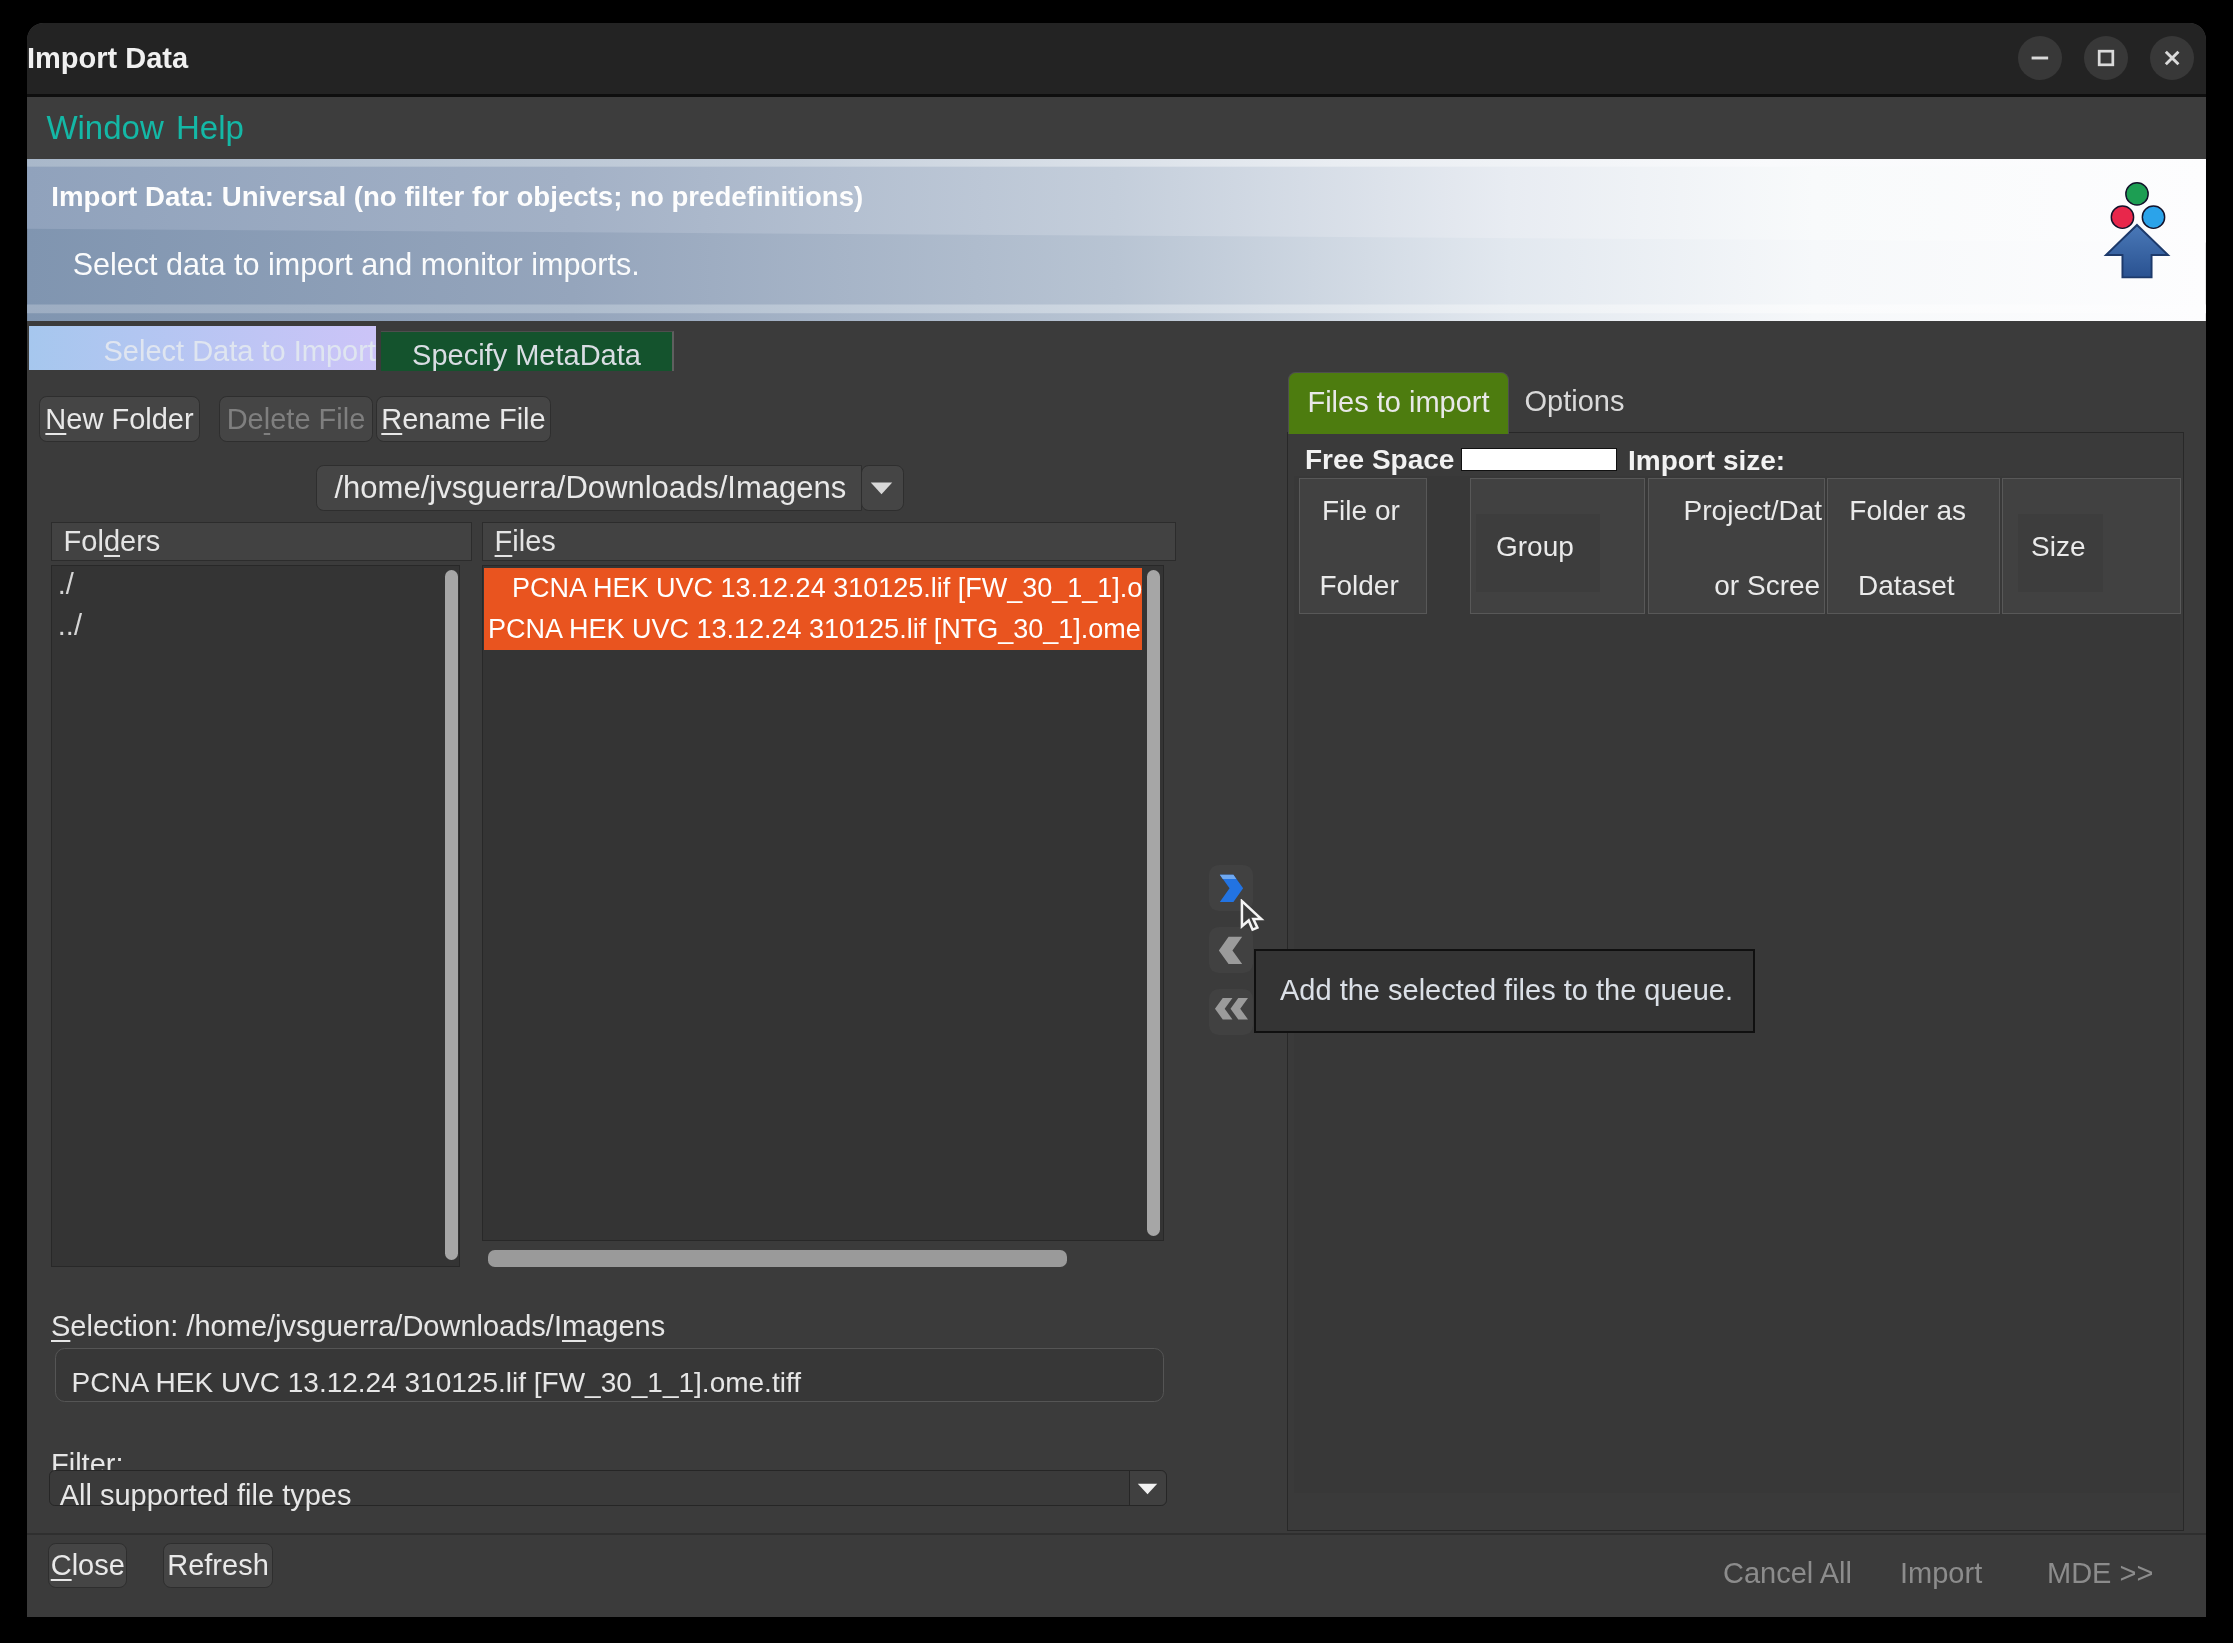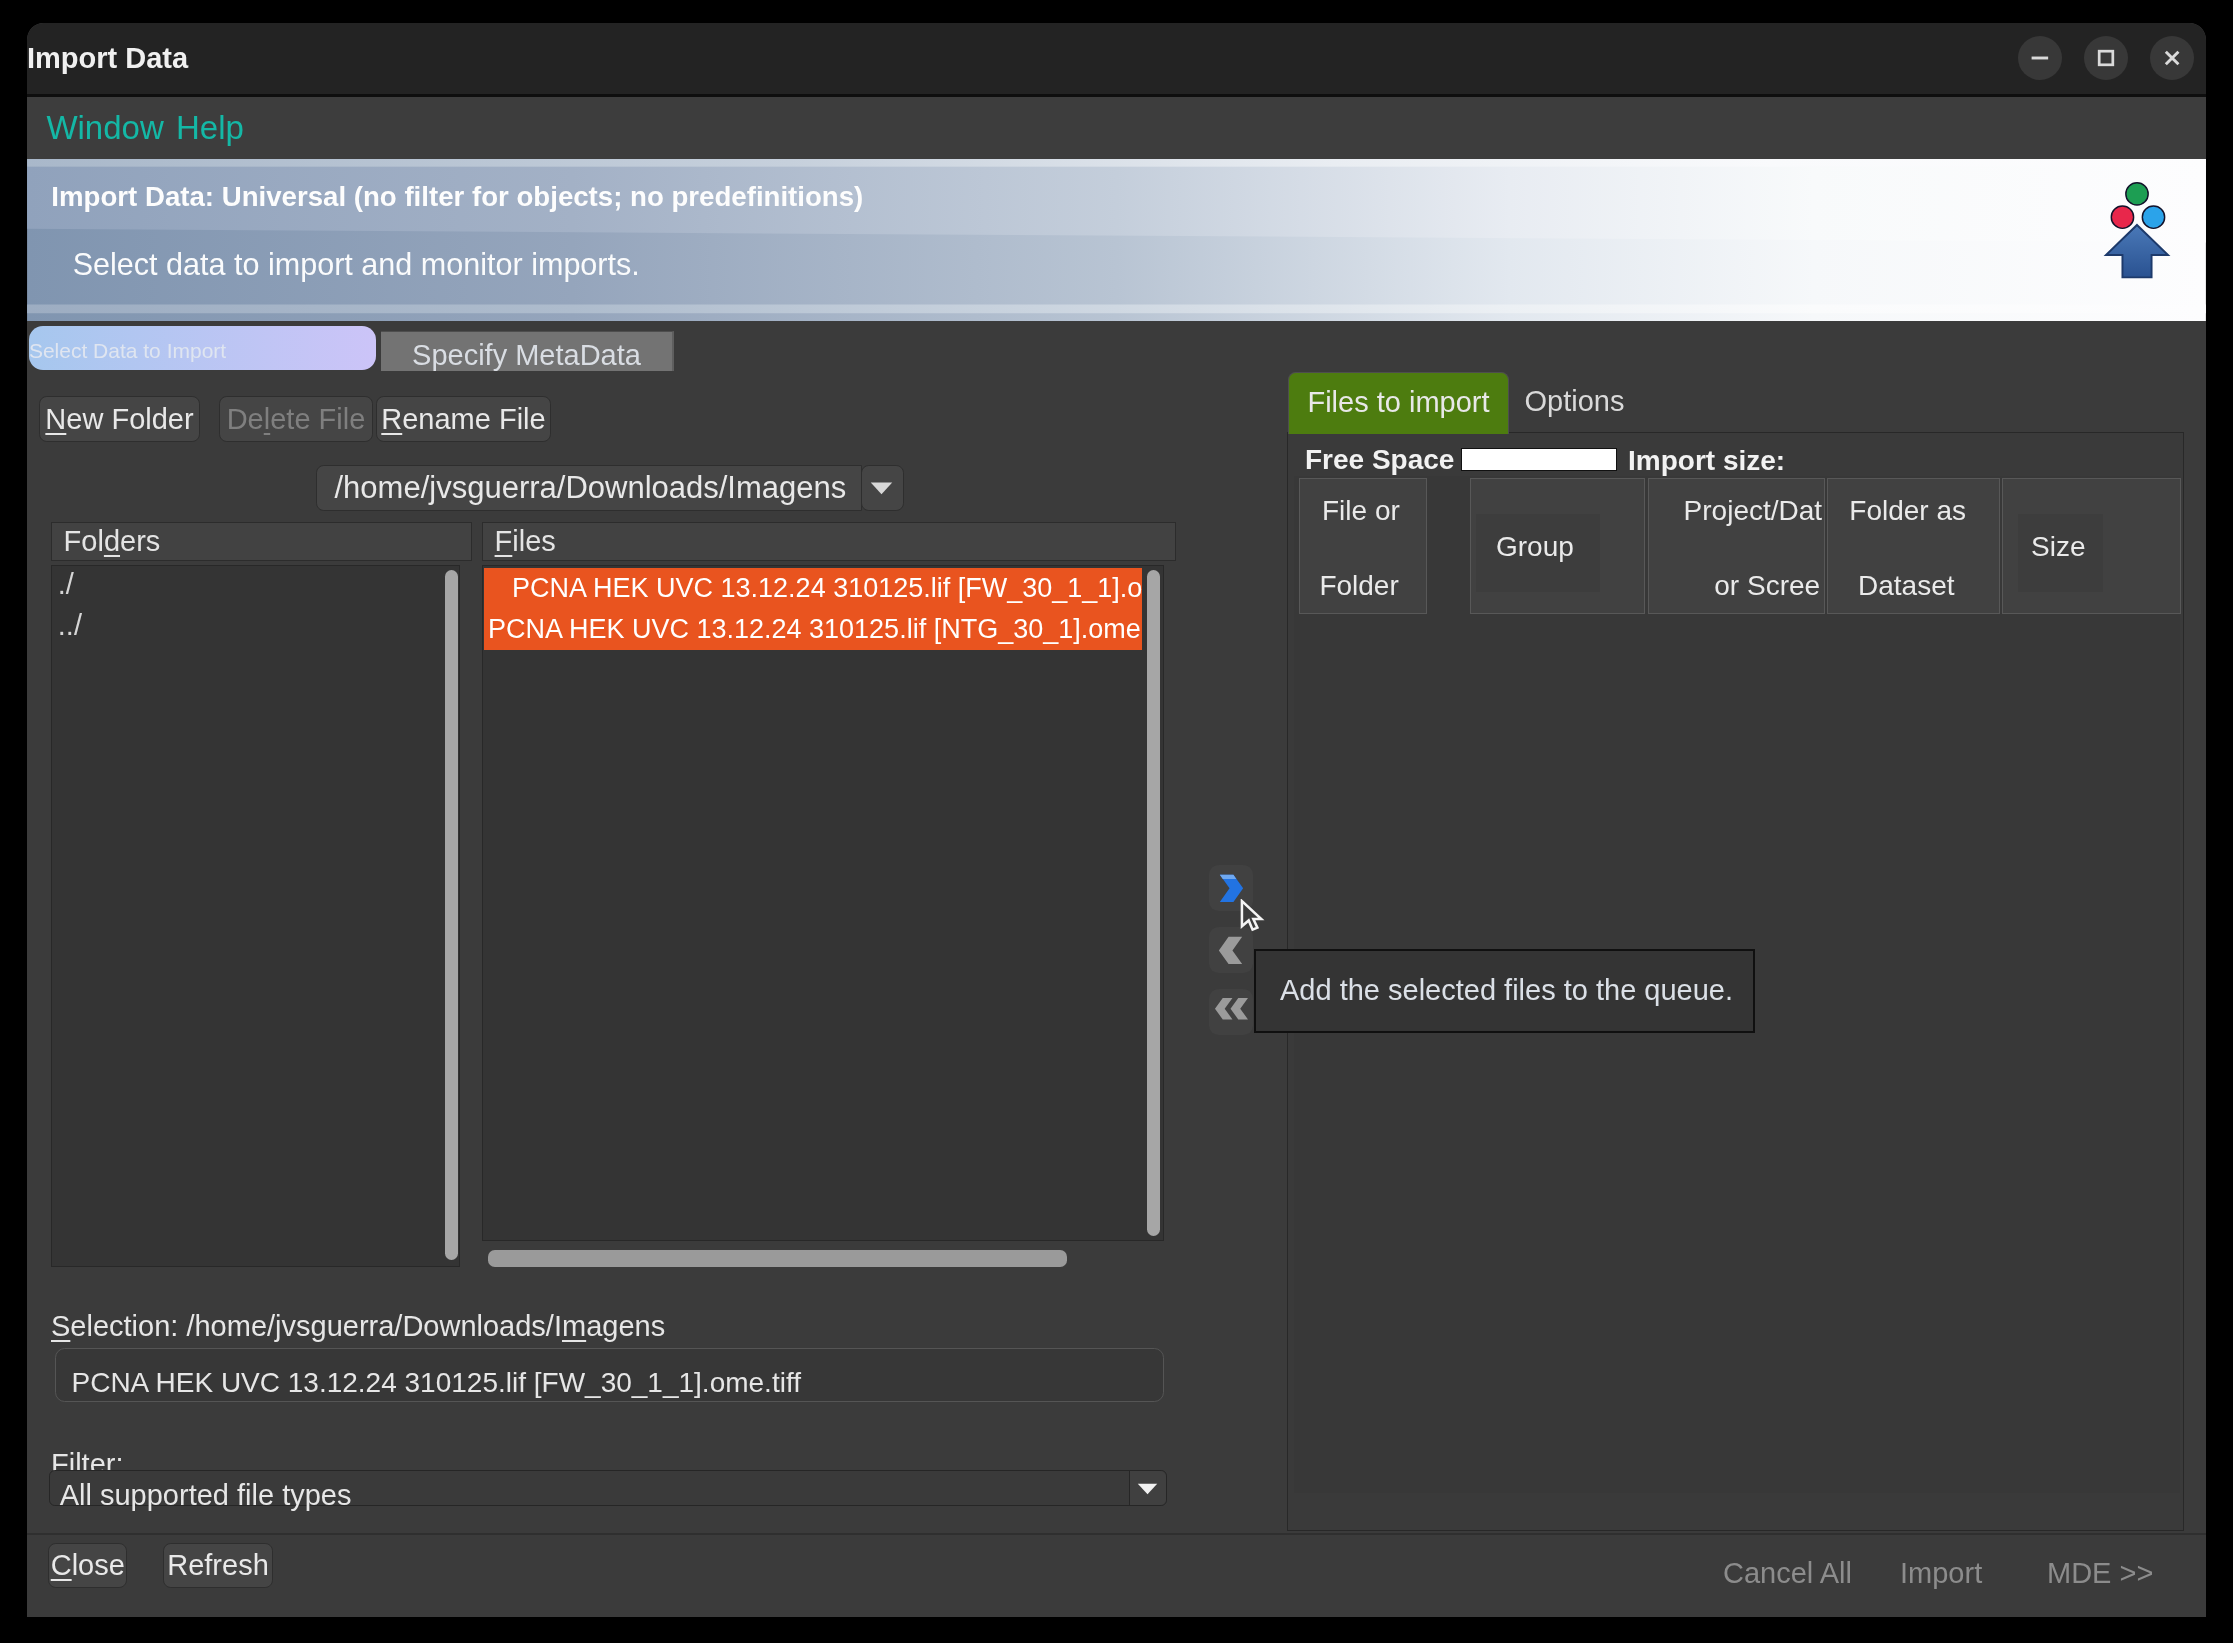--- a/index.html
+++ b/index.html
@@ -7,22 +7,22 @@
 .abs{position:absolute;}
 .t{font-size:29px;color:#e6e6e6;white-space:nowrap;margin-top:8px;}
 
 #titlebar{position:absolute;left:0;top:0;width:2179px;height:71px;background:#232323;border-radius:16.5px 16.5px 0 0;}
 #title{position:absolute;left:0;top:0;width:2179px;height:71px;line-height:71px;text-align:left;font-size:29px;font-weight:bold;color:#f0f0f0;}
 .wbtn{position:absolute;top:12.6px;width:44px;height:44px;border-radius:50%;background:#383838;}
 #sep1{position:absolute;left:0;top:71px;width:2179px;height:2.9px;background:#0e0e0e;}
 #menubar{position:absolute;left:0;top:74px;width:2179px;height:62px;background:#3d3d3d;}
 .menuitem{position:absolute;top:74px;height:62px;line-height:62px;font-size:33px;color:#14b8a6;}
 
-#tab1{position:absolute;left:1.9px;top:303px;width:347px;height:44px;background:linear-gradient(90deg,#a6c7ee,#ccc4f8);text-align:left;line-height:50px;font-size:21px;color:#dfe5f0;border-radius:14px;}
-#tab2{position:absolute;left:354px;top:308px;width:291px;height:39px;background:#737373;border-top:1.9px solid #4e4e4e;border-right:2.9px solid #5f5f5f;text-align:center;line-height:46px;font-size:29px;color:#d9dde3;}
+#tab1{position:absolute;left:1.9px;top:303px;width:347px;height:44px;background:linear-gradient(90deg,#a6c7ee,#ccc4f8);text-align:right;line-height:50px;font-size:29px;color:#dfe5f0;}
+#tab2{position:absolute;left:354px;top:308px;width:291px;height:39px;background:#14532d;border-top:1.9px solid #4e4e4e;border-right:2.9px solid #5f5f5f;text-align:center;line-height:46px;font-size:29px;color:#d9dde3;}
 
 .btn{position:absolute;background:#454545;border:1px solid #2e2e2e;border-radius:7.8px;text-align:center;font-size:29px;color:#e8e8e8;}
 u{text-decoration:underline;text-underline-offset:3.9px;}
 
 .lbox{position:absolute;background:#424242;border:1px solid #2c2c2c;font-size:29px;color:#e4e4e4;}
 .list{position:absolute;background:#343434;border:1px solid #282828;}
 .sbar{position:absolute;background:#a6a6a6;border-radius:6.8px;}
 .orow{position:absolute;left:1px;background:#e9541f;color:#fff;font-size:27px;white-space:nowrap;overflow:hidden;}
 
 #rpanel{position:absolute;left:1260px;top:409px;width:895px;height:1097px;border:1.9px solid #282828;background:#3a3a3a;}

